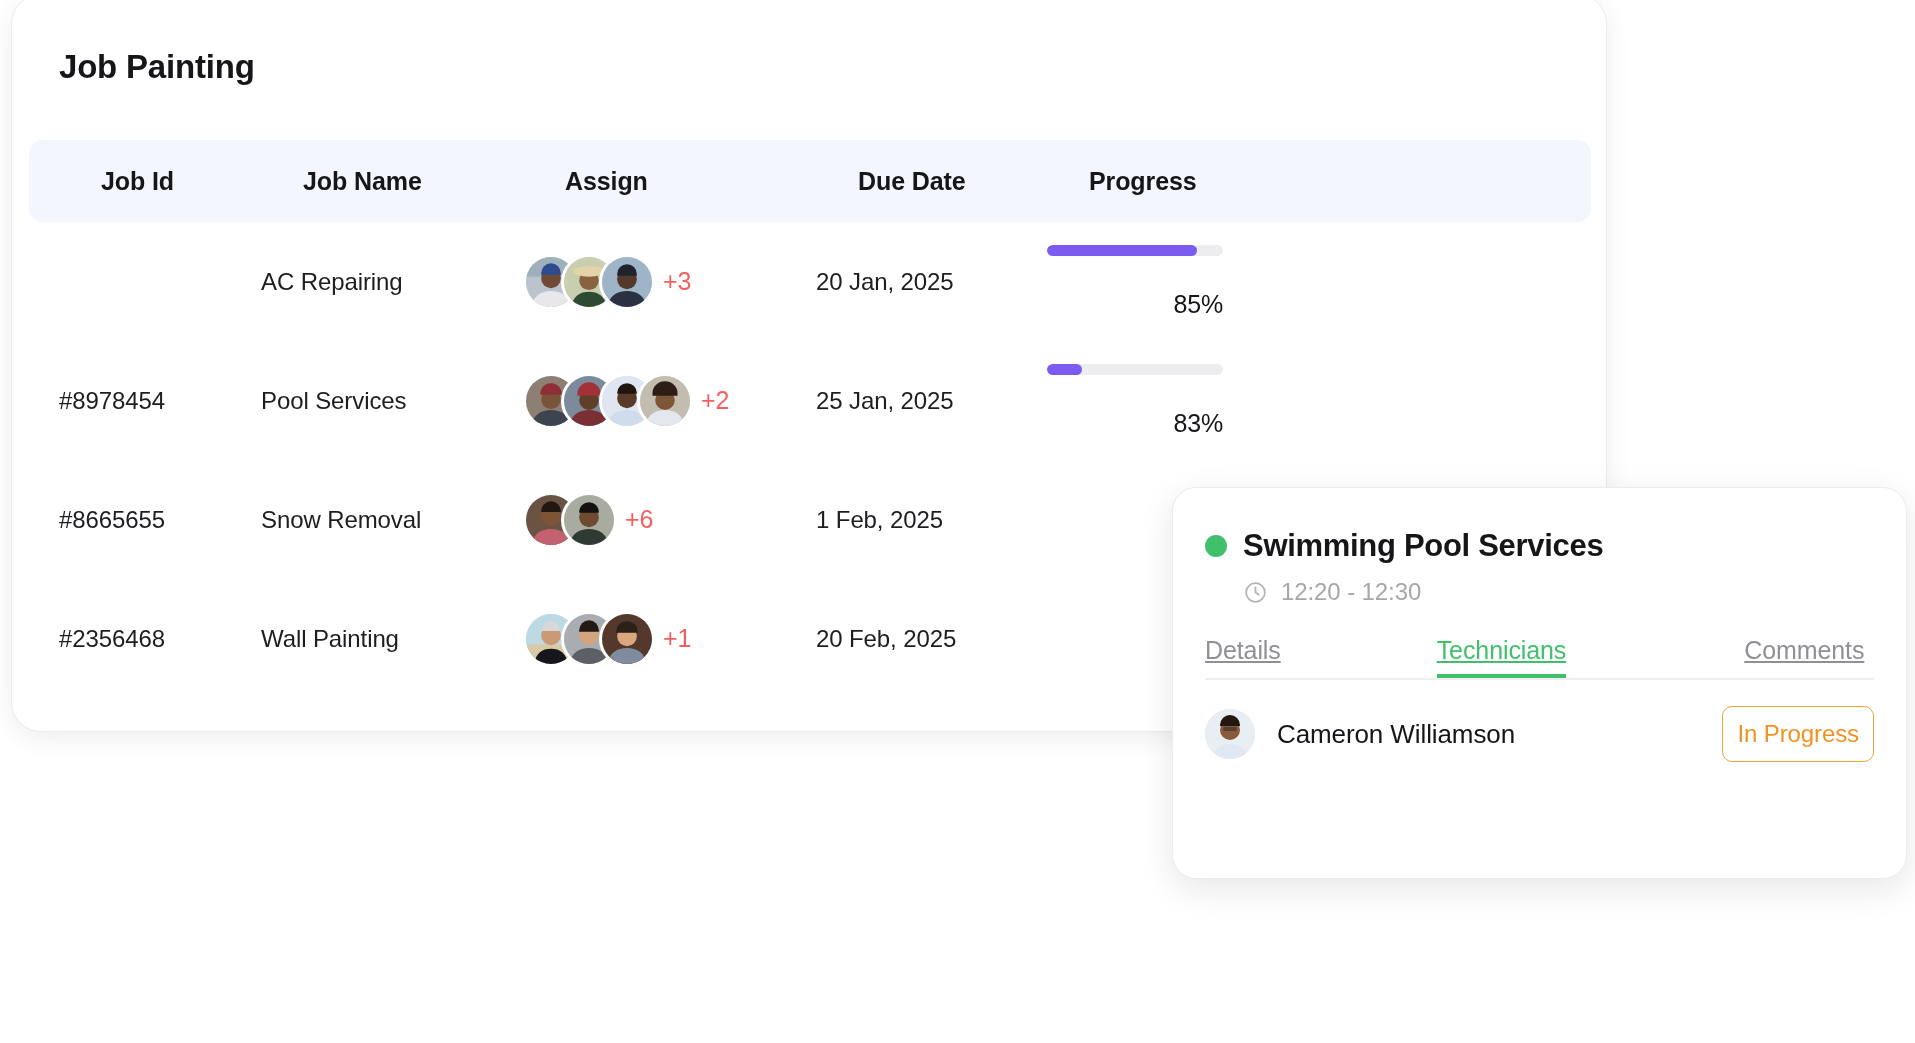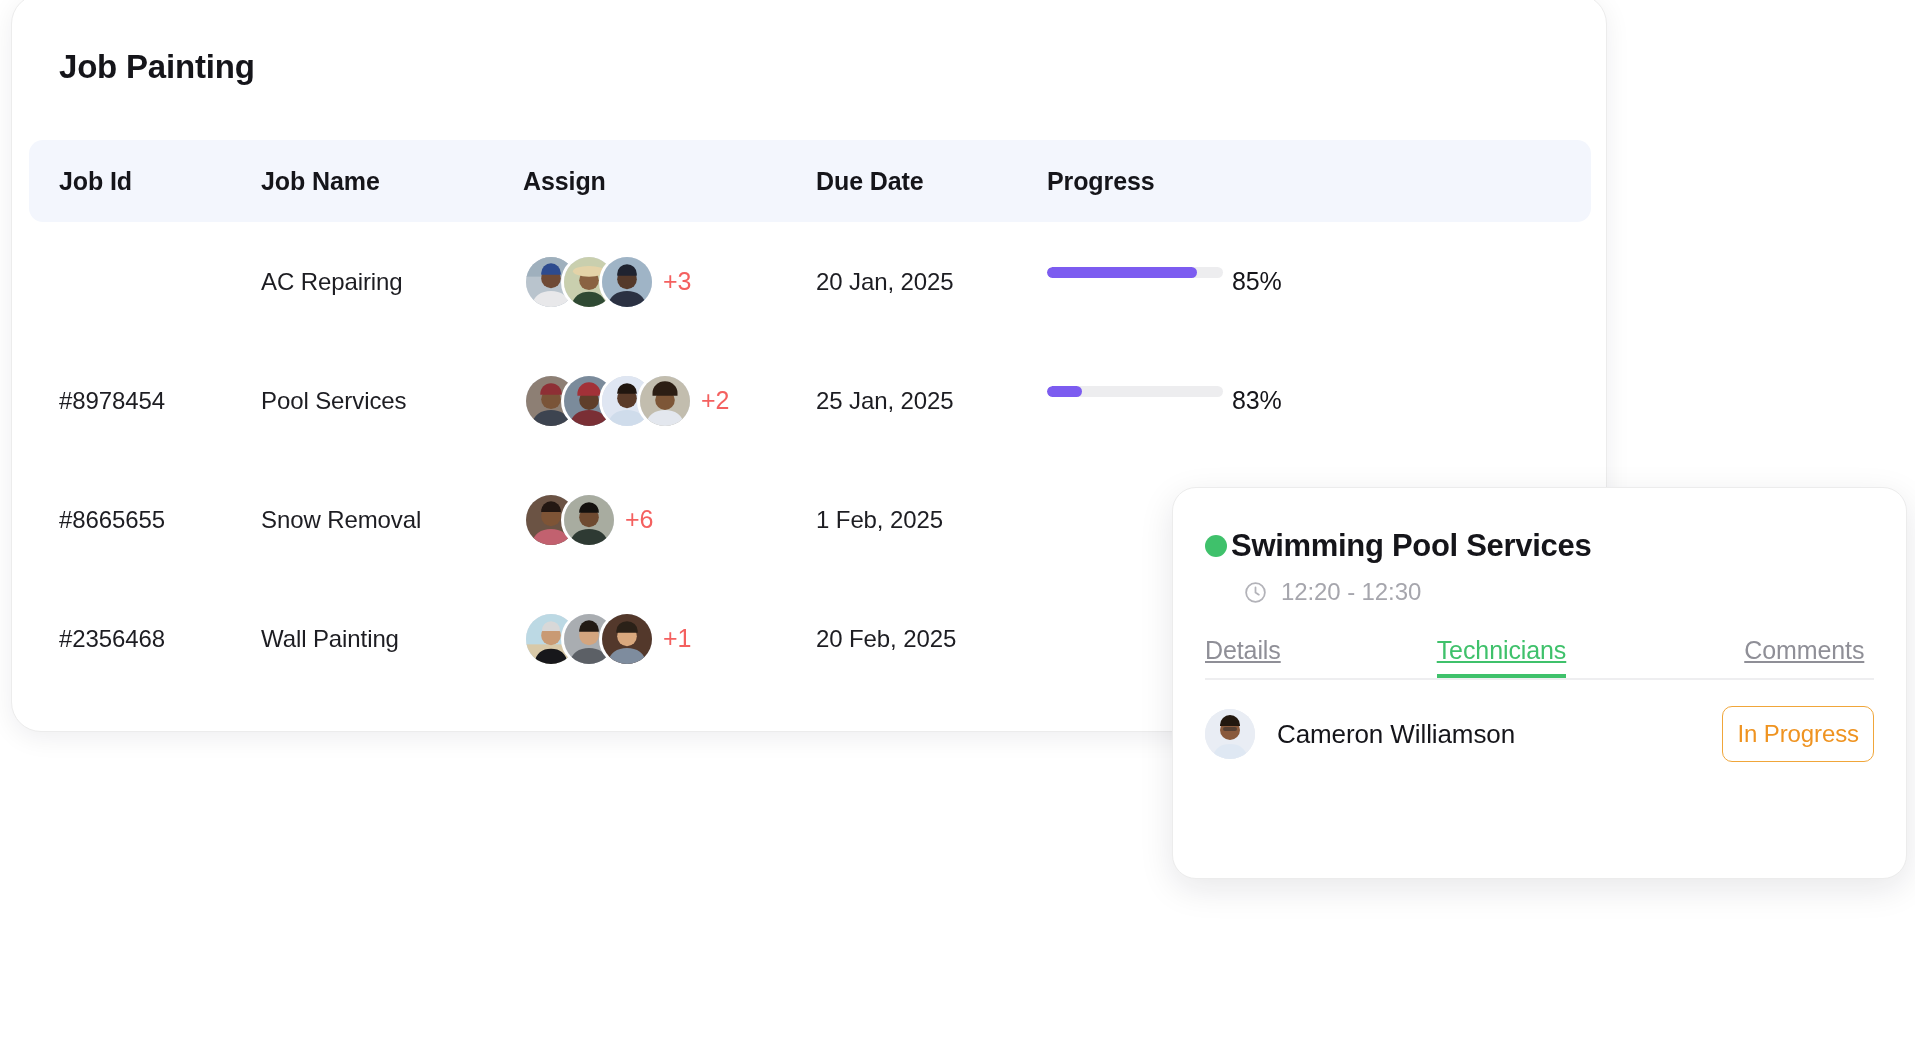--- a/index.html
+++ b/index.html
@@ -75,20 +75,21 @@
   .c-name   { left: 232px;  width: 270px; }
   .c-assign { left: 494px;  width: 300px; }
   .c-date   { left: 787px;  width: 230px; }
   .c-prog   { left: 1018px; width: 520px; }
 
   .th {
     font-size: 25px;
     font-weight: 600;
     color: #15151a;
     letter-spacing: -0.1px;
+    margin-left: 42px;
   }
 
   .td {
     font-size: 24px;
     font-weight: 400;
     color: #1d1d22;
     letter-spacing: -0.1px;
   }
 
   
@@ -118,22 +119,23 @@
     font-size: 25px;
     font-weight: 400;
     color: #f4605f;
     position: relative;
     flex: 0 0 auto;
   }
 
   
   .prog-wrap {
     display: flex;
-    align-items: flex-start;
-    gap: 9px;
+    align-items: flex-end;
+    gap: 34px;
+    flex-direction: column;
   }
 
   .prog-track {
     width: 176px;
     height: 11px;
     background: #ededef;
     border-radius: 99px;
     overflow: hidden;
   }
 
@@ -160,21 +162,21 @@
     background: #ffffff;
     border: 1px solid #ececec;
     border-radius: 24px;
     box-shadow: 0 10px 34px rgba(15, 20, 40, 0.10);
     padding: 0 32px;
   }
 
   .popup-head {
     display: flex;
     align-items: center;
-    gap: 4px;
+    gap: 16px;
     margin-top: 40px;
   }
 
   .status-dot {
     width: 22px;
     height: 22px;
     border-radius: 50%;
     background: #3fc16b;
     flex: 0 0 auto;
   }

